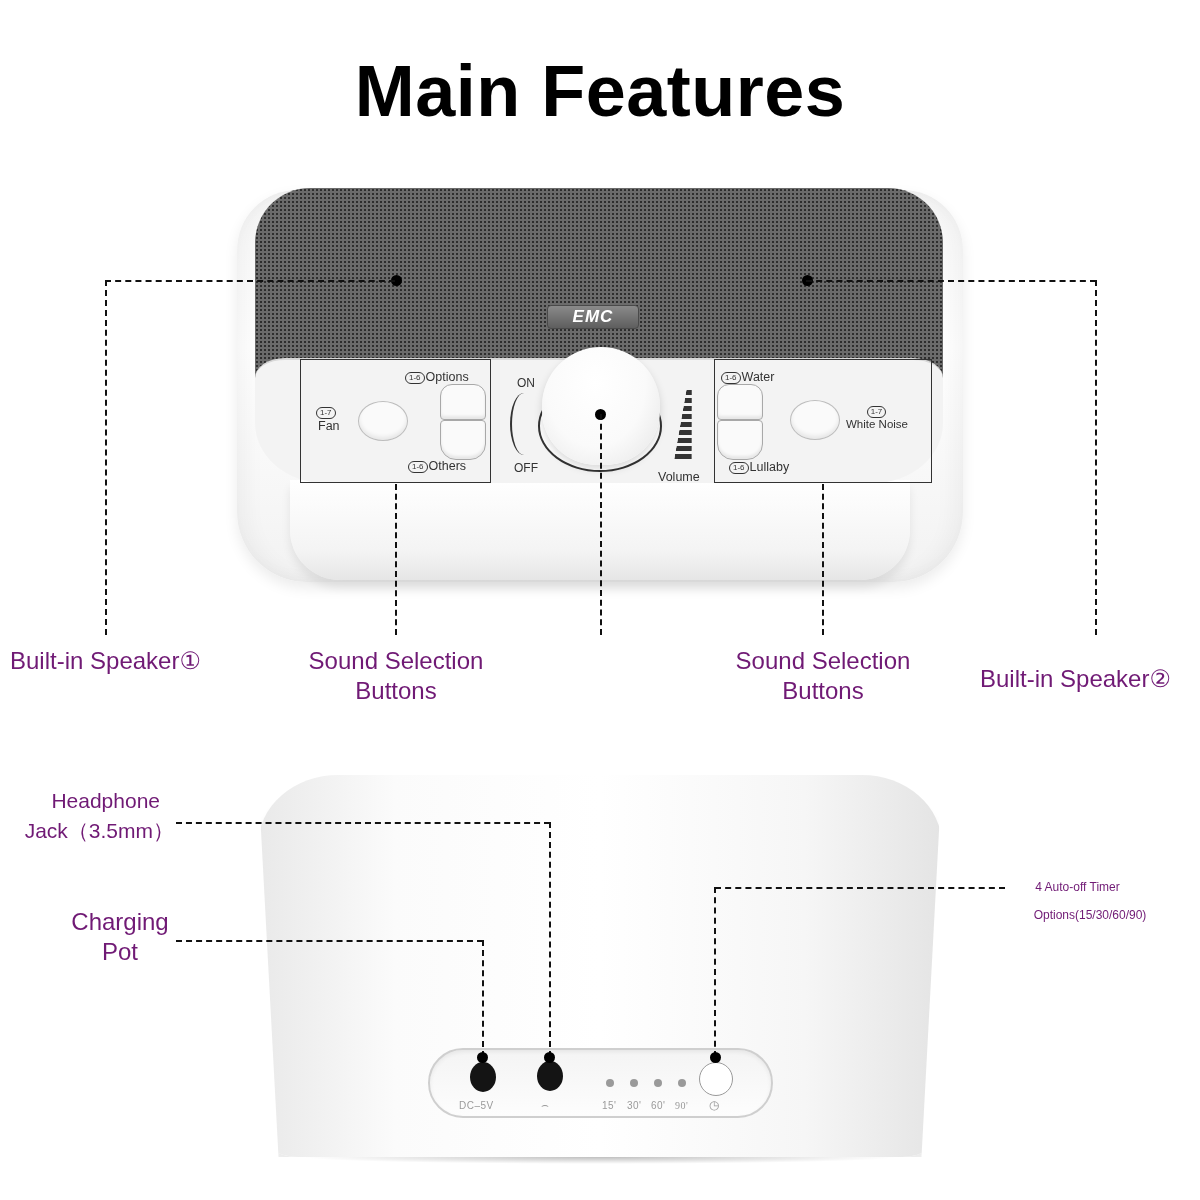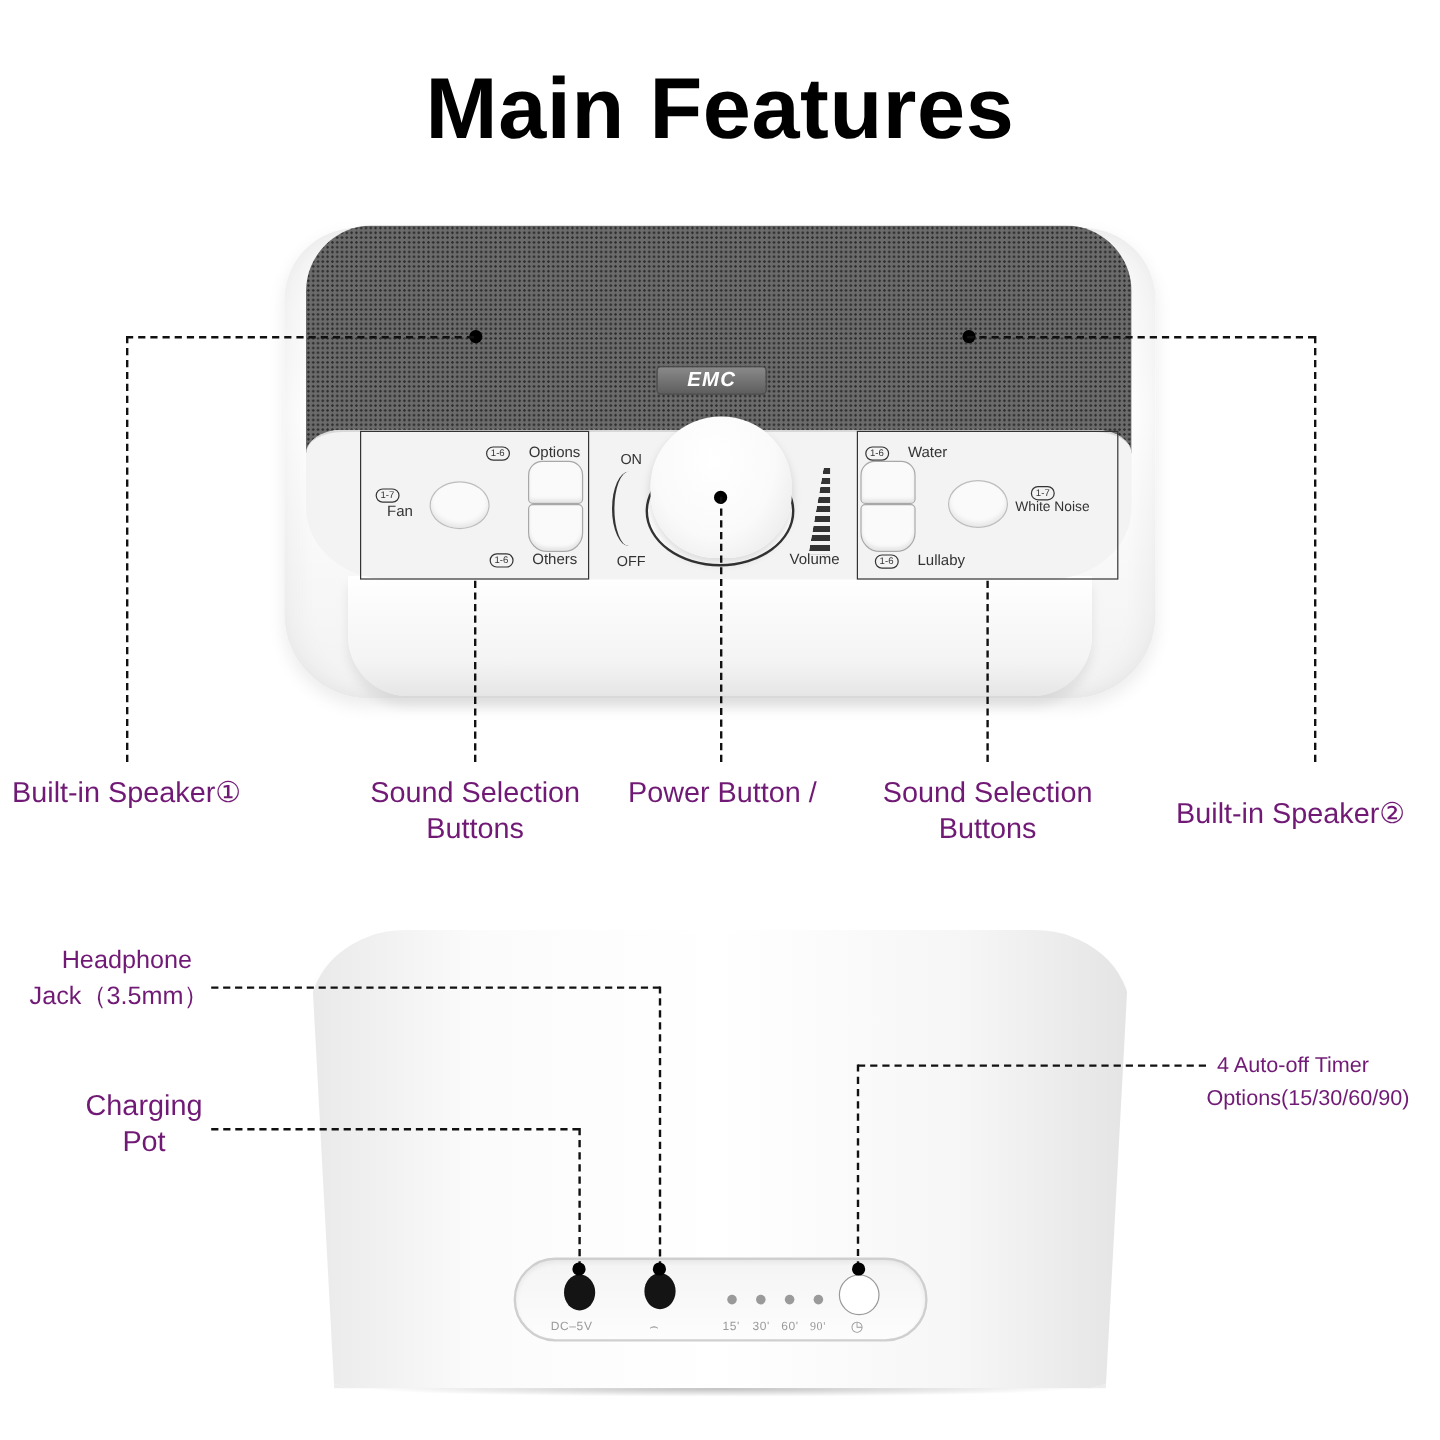--- a/index.html
+++ b/index.html
@@ -61,42 +61,42 @@
     transform: skewX(-10deg);
   }
   .onoff-arc {
     position: absolute; left: 510px; top: 393px; width: 28px; height: 62px;
     border-left: 2px solid #333; border-radius: 50% 0 0 50%;
   }
   .small-label { position: absolute; font-size: 12px; color: #333; }
   .mode-label { position: absolute; font-size: 12.5px; color: #333; white-space: nowrap; }
   .cycle-icon {
     display: inline-block; font-size: 8px; border: 1.3px solid #333; border-radius: 9px;
-    padding: 0 3px; line-height: 10px; margin-right: 16px; vertical-align: 1px;
+    padding: 0 3px; line-height: 10px; margin-right: 1px; vertical-align: 1px;
   }
   .round-btn {
     position: absolute; width: 50px; height: 40px; border-radius: 50%;
     background: #fafafa; border: 1.5px solid #bdbdbd; box-shadow: inset 0 -3px 4px rgba(0,0,0,0.08);
   }
   .rocker {
     position: absolute; width: 46px; height: 36px; background: #fafafa;
     border: 1.5px solid #a8a8a8; box-shadow: inset 0 -3px 3px rgba(0,0,0,0.08);
   }
   .rocker.top { border-radius: 12px 12px 4px 4px; }
   .rocker.bottom { border-radius: 4px 4px 16px 16px; height: 40px; }
   .group-box { position: absolute; border: 1.5px solid #333; }
 
   
   .dot { position: absolute; width: 11px; height: 11px; border-radius: 50%; background: #000; }
   .dash-h { position: absolute; height: 0; border-top: 2px dashed #111; }
   .dash-v { position: absolute; width: 0; border-left: 2px dashed #111; }
   .callout {
     position: absolute; font-size: 24px; line-height: 30px; color: #701a75; text-align: center; white-space: nowrap;
   }
-  .callout.small { font-size: 18px; line-height: 28px; text-align: center; }
+  .callout.small { font-size: 12px; line-height: 28px; text-align: center; }
   .callout.mid { font-size: 21px; line-height: 30px; }
 
   
   .back-body {
     position: absolute; left: 258px; top: 775px; width: 684px; height: 382px;
     background: linear-gradient(90deg, #e9e9e9 0%, #fbfbfb 20%, #ffffff 50%, #f6f6f6 80%, #e4e4e4 100%);
     border-radius: 80px 80px 40px 40px / 70px 70px 30px 30px;
     clip-path: polygon(0 0, 100% 0, 97% 100%, 3% 100%);
     box-shadow: 0 10px 10px rgba(0,0,0,0.08);
   }
@@ -128,21 +128,21 @@
   <div class="grille"></div>
   <div class="panel"></div>
   <div class="logo">EMC</div>
 
   <div class="onoff-arc"></div>
   <div class="small-label" style="left:517px; top:376px;">ON</div>
   <div class="small-label" style="left:514px; top:461px;">OFF</div>
   <div class="knob-ring"></div>
   <div class="knob"></div>
   <div class="vol-bars"></div>
-  <div class="small-label" style="left:658px; top:459px; font-size:12.5px;">Volume</div>
+  <div class="small-label" style="left:658px; top:470px; font-size:12.5px;">Volume</div>
 
   <div class="group-box" style="left:300px; top:359px; width:191px; height:124px;"></div>
   <div class="mode-label" style="left:313px; top:405px; text-align:center;">
     <span class="cycle-icon">1-7</span><br>
     <span style="margin-left:5px;">Fan</span>
   </div>
   <div class="round-btn" style="left:358px; top:401px;"></div>
   <div class="mode-label" style="left:405px; top:370px;">
     <span class="cycle-icon">1-6</span><span>Options</span>
   </div>
@@ -180,21 +180,20 @@
 <div class="dot" style="left:595px; top:409px;"></div>
 <div class="dash-v" style="left:600px; top:414px; height:221px;"></div>
 <div class="dash-v" style="left:822px; top:484px; height:151px;"></div>
 
 <div class="callout" style="left:10px; top:646px; text-align:left;">Built-in Speaker①</div>
 <div class="callout" style="left:296px; top:646px; width:200px;">
   <div>Sound Selection</div>
   <div>Buttons</div>
 </div>
 <div class="callout" style="left:502px; top:646px; width:200px;">
-  <div>Power Button /</div>
 </div>
 <div class="callout" style="left:723px; top:646px; width:200px;">
   <div>Sound Selection</div>
   <div>Buttons</div>
 </div>
 <div class="callout" style="left:980px; top:664px; text-align:left;">Built-in Speaker②</div>
 
 <div>
   <div class="back-shadow"></div>
   <div class="back-body"></div>

